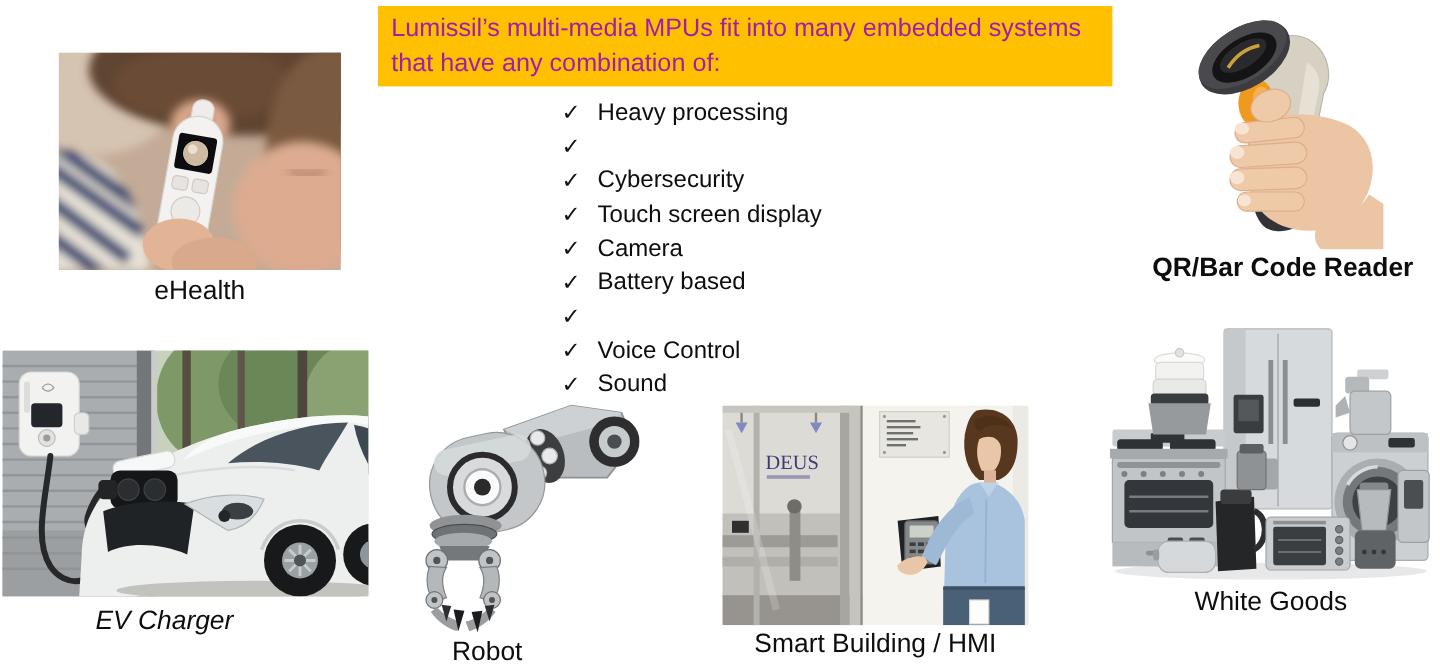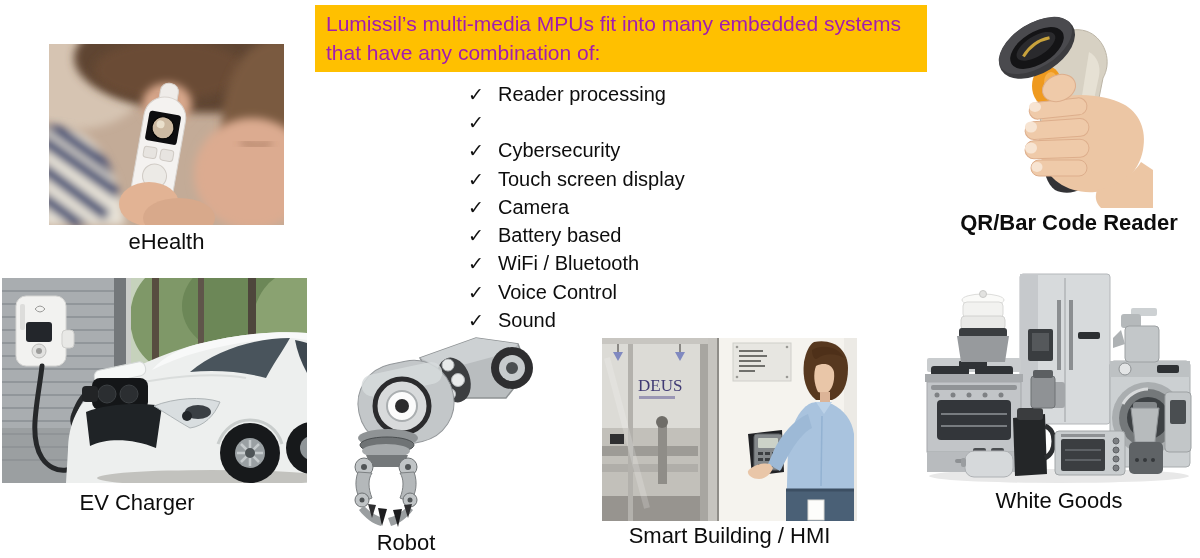--- a/index.html
+++ b/index.html
@@ -14,40 +14,40 @@
     font-size:20px;color:#0d0d0d;}
   .checklist li{display:flex;height:28.3px;align-items:center;}
   .check{width:30px;font-size:19px;color:#111;}
 
   .fig{position:absolute;}
   .photo{position:relative;width:100%;}
   .photo svg{display:block;width:100%;height:100%;}
   .caption{text-align:center;font-size:22px;color:#0d0d0d;margin-top:4px;white-space:nowrap;}
 
   #fig-ehealth{left:17px;top:44px;width:235px;padding-left:32px;}  #fig-ehealth .photo{height:181px;}
-  #fig-ev{left:2px;top:278px;width:305px;}       #fig-ev .photo{height:205px;} #fig-ev .caption{width:270px;margin-top:7px;}
+  #fig-ev{left:2px;top:292px;width:305px;font-style:italic;}       #fig-ev .photo{height:205px;} #fig-ev .caption{width:270px;margin-top:7px;}
   #fig-robot{left:348px;top:336px;width:185px;}  #fig-robot .photo{height:196px;} #fig-robot .caption{width:116px;margin-top:-2px;}
   #fig-smart{left:602px;top:338px;width:255px;}  #fig-smart .photo{height:183px;} #fig-smart .caption{margin-top:2px;}
   #fig-qr{left:940px;top:12px;width:258px;}      #fig-qr .photo{width:168px;height:196px;margin:0 auto;}
   #fig-qr .caption{margin-top:2px;font-weight:bold;}
   #fig-white{left:925px;top:270px;width:268px;}  #fig-white .photo{height:214px;}
 </style>
 </head>
 <body>
 
 <div class="slide">
 
   <div class="header-banner">
     <span>Lumissil’s multi-media MPUs fit into many embedded systems that have any combination of:</span>
   </div>
 
   <ul class="checklist">
     <li>
         <span class="check">✓</span>
-        <span>Reader processing</span>
+        <span>Heavy processing</span>
       </li>
     <li>
         <span class="check">✓</span>
       </li>
     <li>
         <span class="check">✓</span>
         <span>Cybersecurity</span>
       </li>
     <li>
         <span class="check">✓</span>
@@ -56,21 +56,20 @@
     <li>
         <span class="check">✓</span>
         <span>Camera</span>
       </li>
     <li>
         <span class="check">✓</span>
         <span>Battery based</span>
       </li>
     <li>
         <span class="check">✓</span>
-        <span>WiFi / Bluetooth</span>
       </li>
     <li>
         <span class="check">✓</span>
         <span>Voice Control</span>
       </li>
     <li>
         <span class="check">✓</span>
         <span>Sound</span>
       </li>
   </ul>

